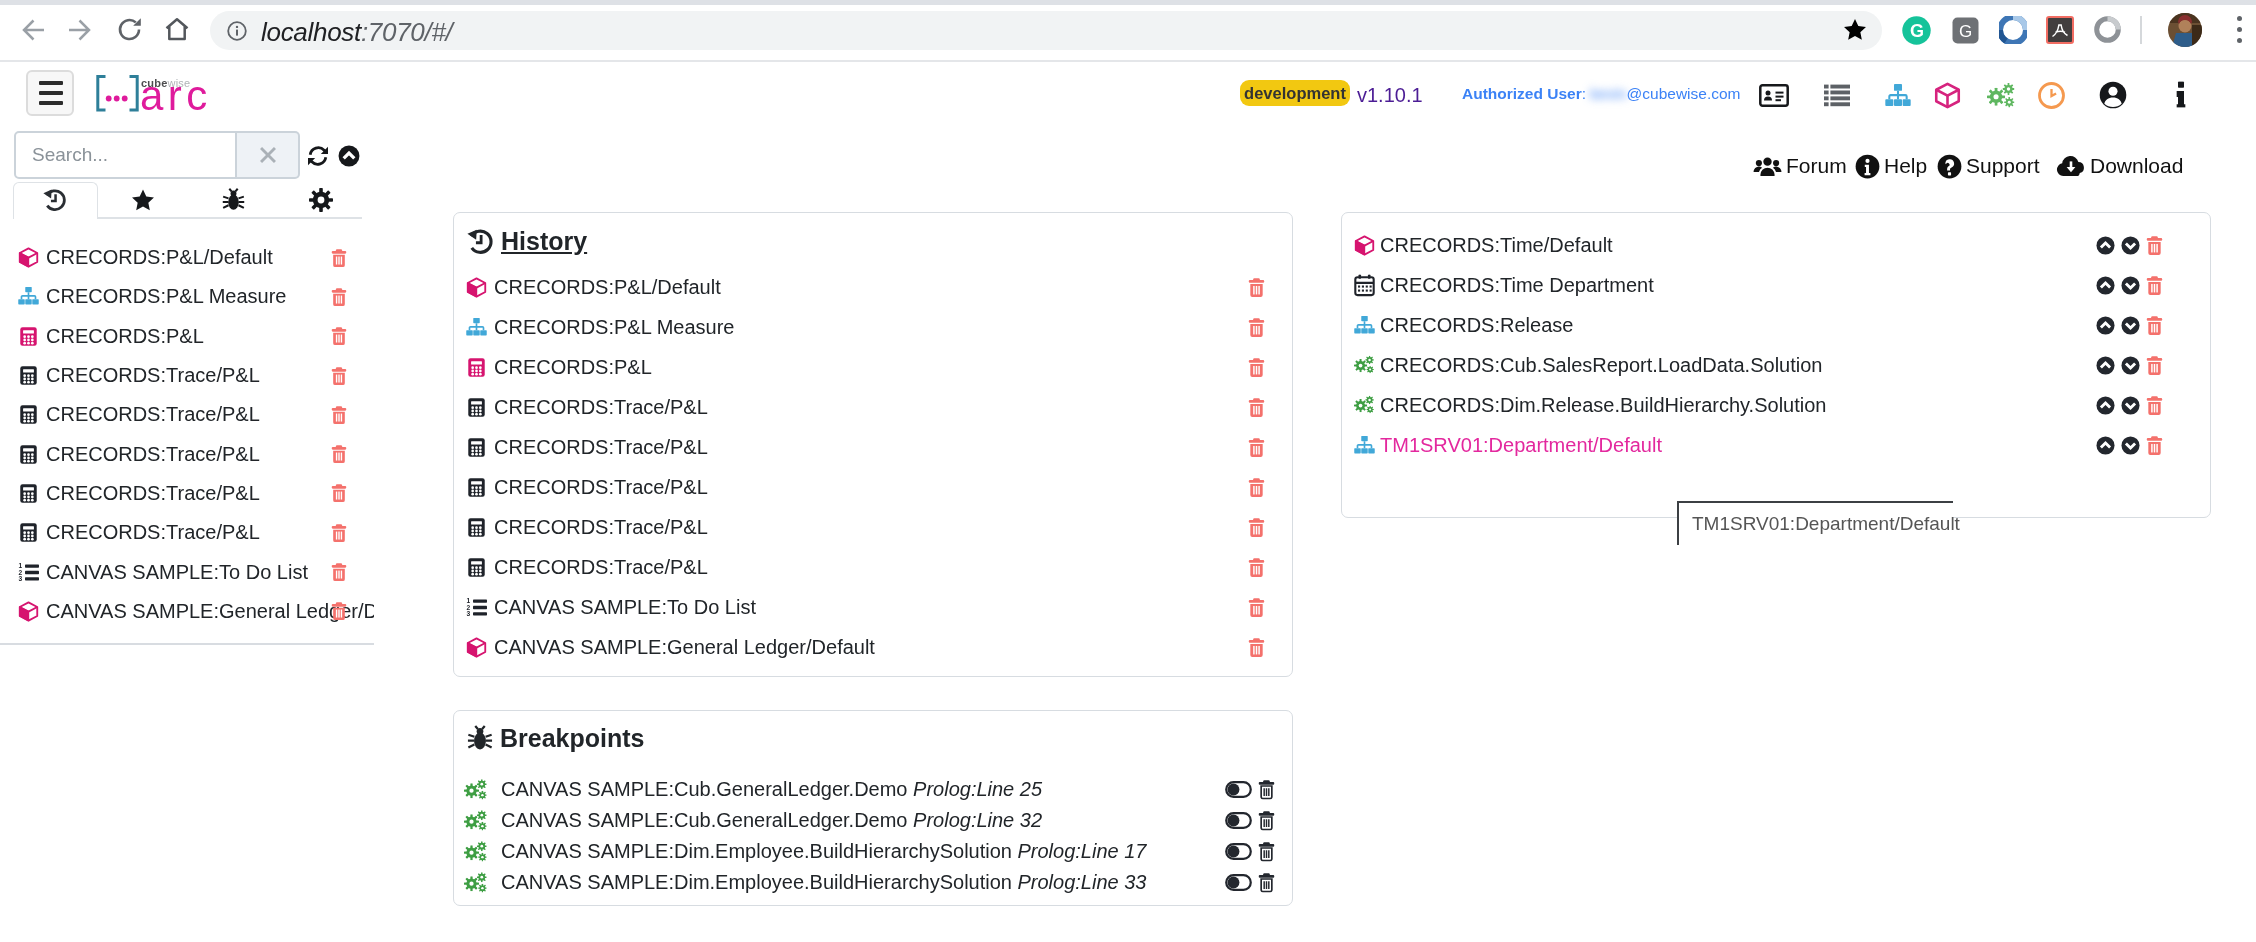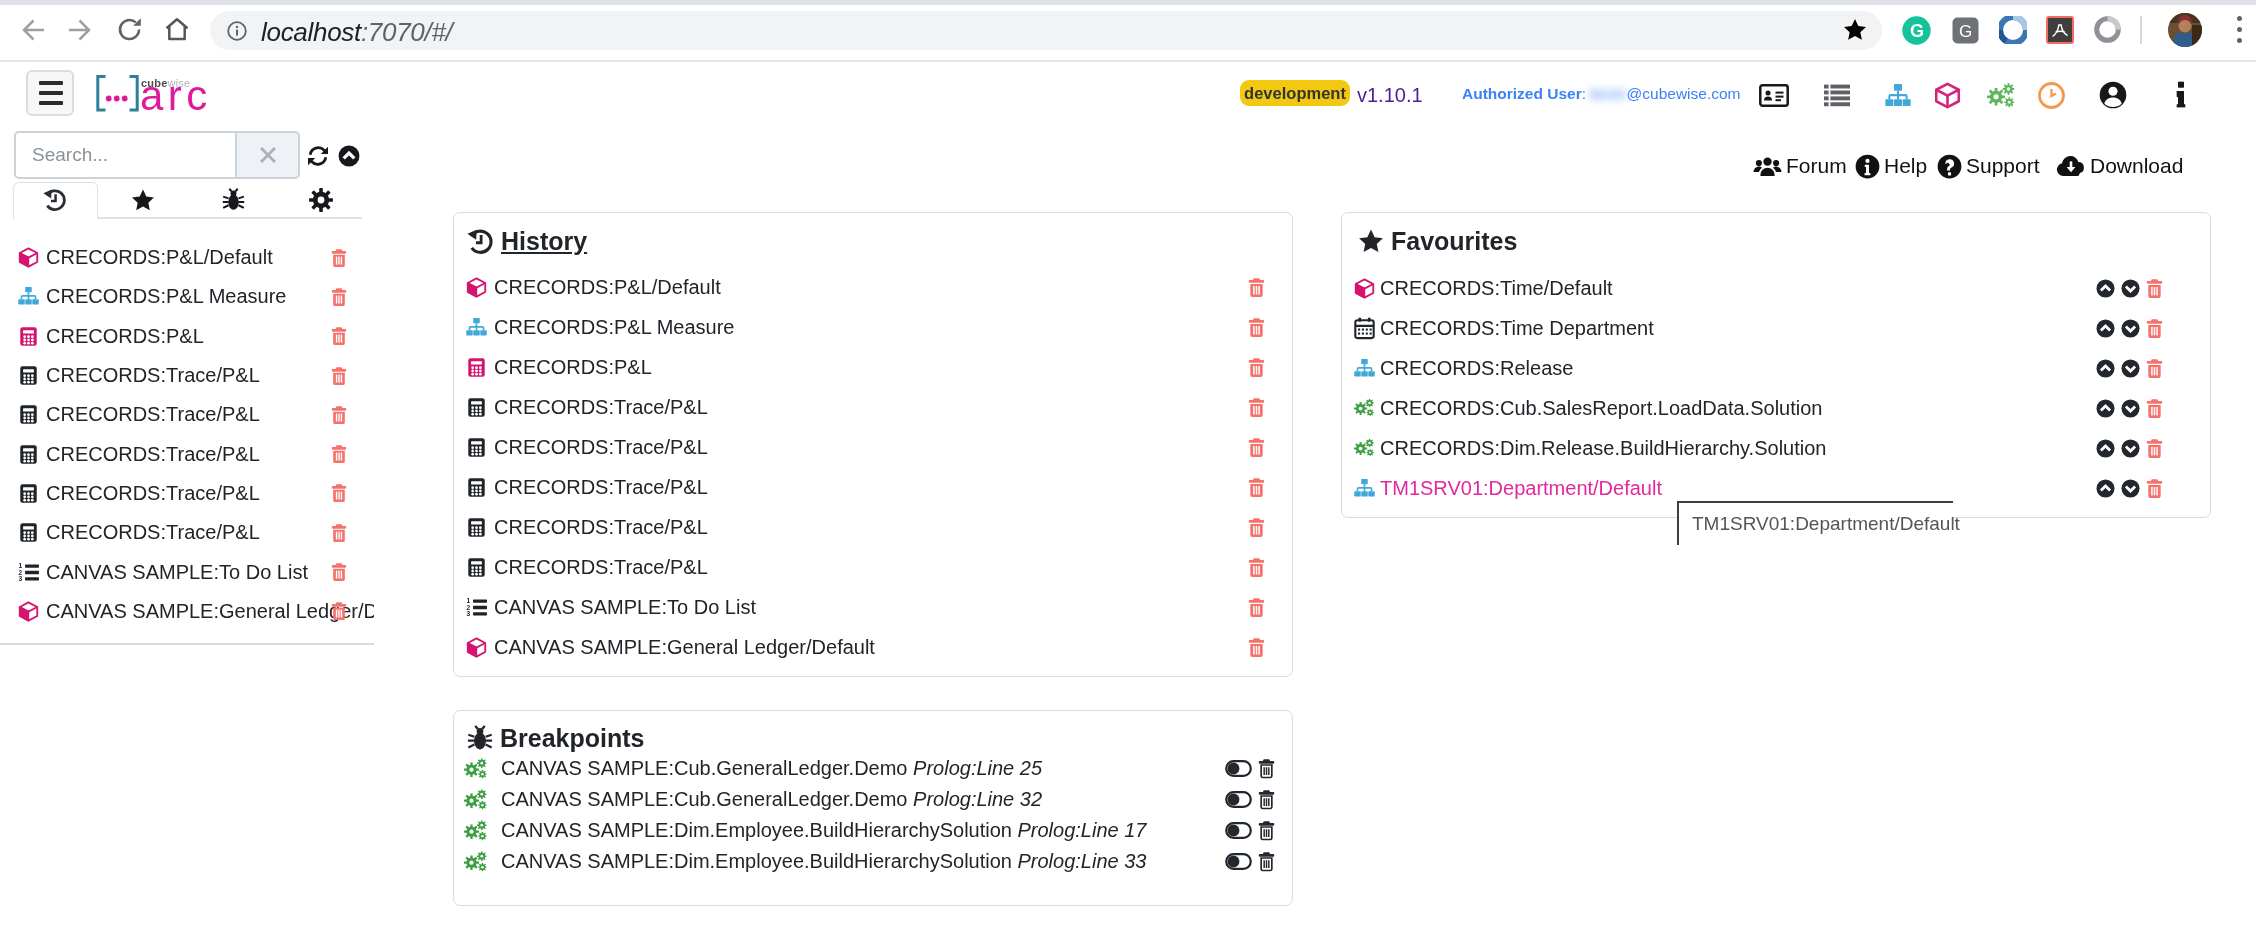--- a/index.html
+++ b/index.html
@@ -631,21 +631,21 @@
           <use href="#trash"></use>
         </svg>
       </div>
   </div>
 </div>
 
 <div id="bkpt" class="card">
   <h2><svg width="26" height="28" viewBox="0 0 24 26" color="#212529">
         <use href="#bug"></use>
       </svg>Breakpoints</h2>
-  <div style="margin-top:0">
+  <div style="margin-top:21px">
     <div class="lrow">
         <svg class="ic" height="24" viewBox="0 0 28 27" color="#3e9e43">
           <use href="#cogs"></use>
         </svg>
         <span class="tx">CANVAS SAMPLE:Cub.GeneralLedger.Demo <span class="ital">Prolog:Line 25</span></span>
         <span class="bctl">
           <svg width="27" height="17" viewBox="0 0 30 19" color="#23272e">
             <use href="#toggle"></use>
           </svg>
           <svg width="17" height="21" viewBox="0 0 22 26" color="#23272e">
@@ -692,23 +692,20 @@
           </svg>
           <svg width="17" height="21" viewBox="0 0 22 26" color="#23272e">
             <use href="#trash2"></use>
           </svg>
         </span>
       </div>
   </div>
 </div>
 
 <div id="fav" class="card">
-  <h2><svg width="26" height="25" viewBox="0 0 26 25" color="#212529">
-        <use href="#star"></use>
-      </svg>Favourites</h2>
   <div style="margin-top:12px">
     <div class="lrow">
         <svg class="ic" height="21" viewBox="0 0 24 24" color="#d6146f">
           <use href="#cube"></use>
         </svg>
         <span class="tx">CRECORDS:Time/Default</span>
         <span class="favctl">
           <svg width="19" height="19" viewBox="0 0 24 24" color="#23272e">
             <use href="#ccup"></use>
           </svg>

